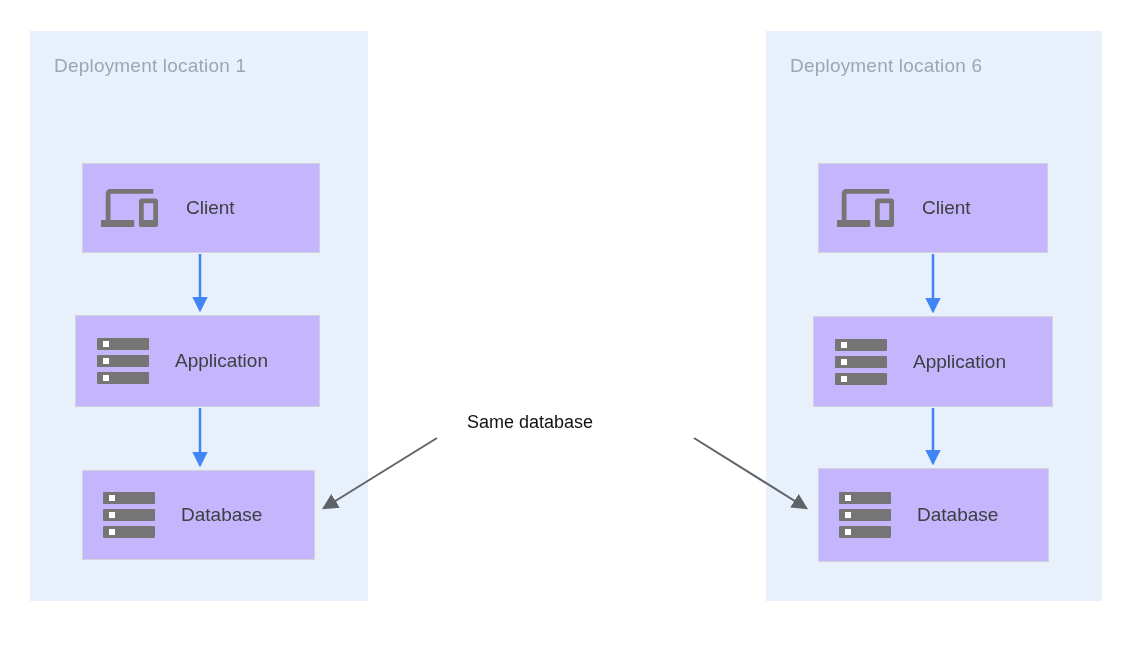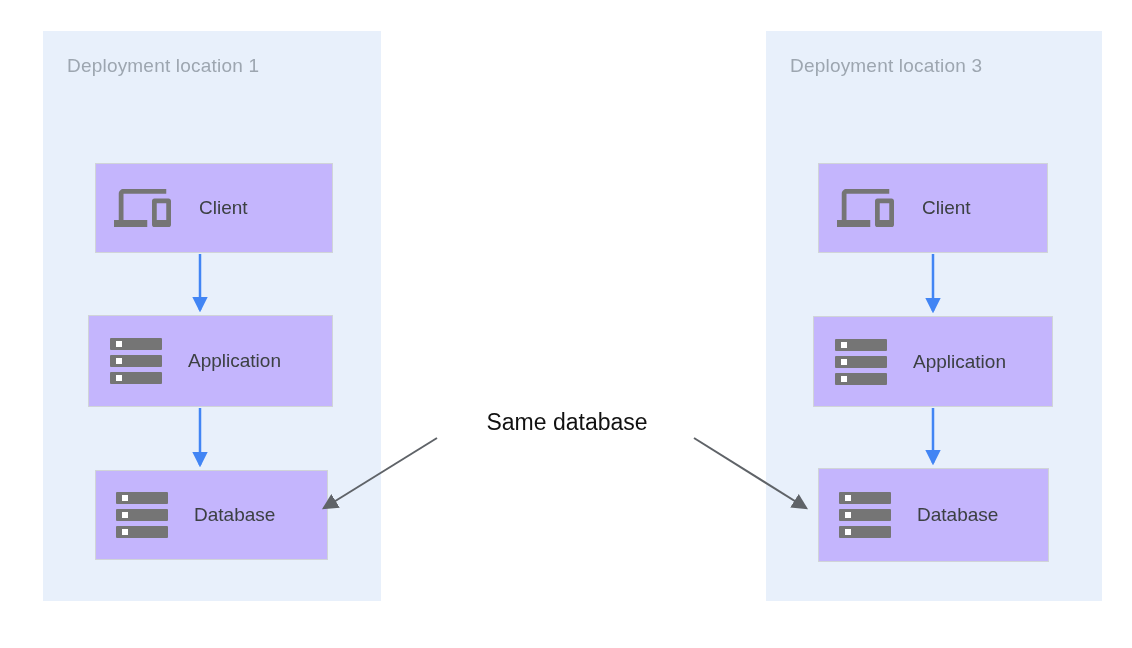--- a/index.html
+++ b/index.html
@@ -10,21 +10,21 @@
     --label-dark:#3c4043;
     --arrow-blue:#4285f4;
     --arrow-dark:#5f6368;
     --center-text:#111111;
   }
   html,body{margin:0;padding:0;background:#ffffff;}
   body{font-family:"Liberation Sans","DejaVu Sans",sans-serif;}
   .canvas{position:relative;width:1132px;height:648px;background:#ffffff;overflow:hidden;}
 
   .panel{position:absolute;top:31px;height:570px;background:var(--panel-bg);}
-  .panel-1{left:30px;width:338px;margin-left:13px;}
+  .panel-1{left:30px;width:338px;}
   .panel-2{left:766px;width:336px;}
   .panel-title{
     position:absolute;top:24px;left:24px;
     font-size:19px;color:var(--title-gray);letter-spacing:.2px;
   }
 
   .node{
     position:absolute;background:#c4b5fd;border:1px solid var(--box-border);
     display:flex;align-items:center;box-sizing:border-box;
   }
@@ -40,21 +40,21 @@
   .panel-2 .node-database{left:52px;top:437px;width:231px;height:94px;padding-left:20px;gap:26px;}
 
   .overlay{position:absolute;left:0;top:0;width:1132px;height:648px;pointer-events:none;}
   .arrow-blue{stroke:var(--arrow-blue);stroke-width:2.5;}
   .arrow-dark{stroke:var(--arrow-dark);stroke-width:2;}
   .head-blue{fill:var(--arrow-blue);}
   .head-dark{fill:var(--arrow-dark);}
 
   .center-label{
     position:absolute;left:467px;top:410px;width:200px;
-    text-align:center;font-size:23px;line-height:24px;color:var(--center-text);
+    text-align:left;font-size:18px;line-height:24px;color:var(--center-text);
   }
 
   .devices-icon-svg{width:57px;height:38px;fill:var(--icon-gray);}
   .server-icon-svg{width:52px;height:46px;}
   .server-icon-svg .bar{fill:var(--icon-gray);}
   .server-icon-svg .led{fill:#ffffff;}
 </style>
 </head>
 <body>
 
@@ -95,21 +95,21 @@
             <rect class="led" x="6" y="20" width="6" height="6"></rect>
           <rect class="bar" x="0" y="34" width="52" height="12" rx="1"></rect>
             <rect class="led" x="6" y="37" width="6" height="6"></rect>
         </svg>
       </span>
       <span class="node-label">Database</span>
     </div>
   </section>
 
   <section class="panel panel-2">
-    <div class="panel-title">Deployment location 3</div>
+    <div class="panel-title">Deployment location 6</div>
 
     <div class="node node-client">
       <span class="icon">
         <svg class="devices-icon-svg" viewBox="0 4 24 16" preserveAspectRatio="xMidYMid meet">
           <path d="M4 6h18V4H4c-1.1 0-2 .9-2 2v11H0v3h14v-3H4V6zm19 2h-6c-.55 0-1 .45-1 1v10c0 .55.45 1 1 1h6c.55 0 1-.45 1-1V9c0-.55-.45-1-1-1zm-1 9h-4v-7h4v7z"></path>
         </svg>
       </span>
       <span class="node-label">Client</span>
     </div>
 

